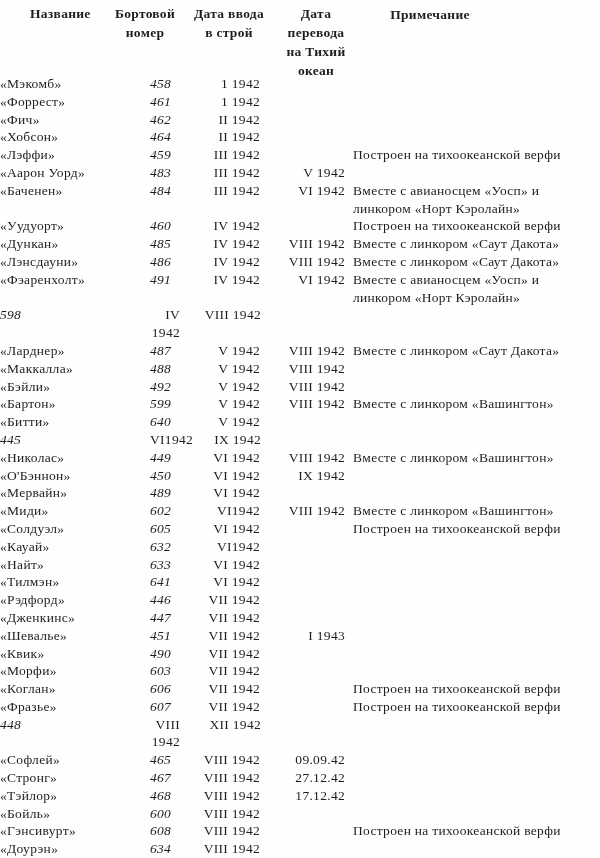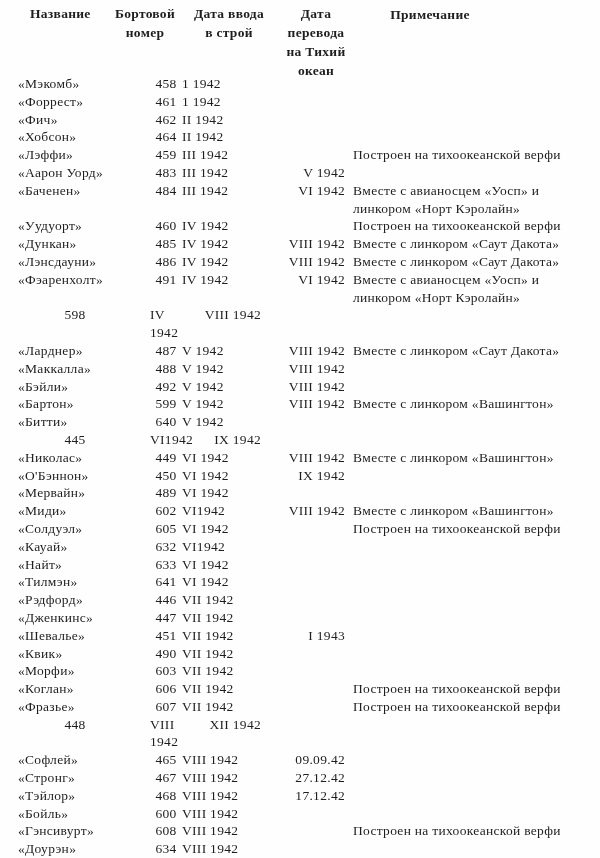--- a/index.html
+++ b/index.html
@@ -30,23 +30,23 @@
   .hc-transfer { left: 276px; width: 80px; }
   .hc-note     { left: 372px; width: 116px; top: 5px; }
   
   .row {
     display: grid;
     grid-template-columns: 150px 32px 80px 84px 1fr;
     line-height: 17.8px;
     min-height: 17.8px;
   }
   .c     { white-space: pre-line; }
-  .name  { padding-left: 18px; }
-  .num   { text-align: center; }
-  .comm  { padding-right: 2px; }
+  .name  { }
+  .num   { text-align: left; font-style: italic; }
+  .comm  { text-align: right; padding-right: 2px; }
   .trans { text-align: right; padding-right: 1px; }
   .note  { padding-left: 7px; }
 </style>
 </head>
 <body>
 
 <div class="page">
   <div class="hdr">
     <div class="hc hc-name">Название</div>
     <div class="hc hc-number">Бортовой

